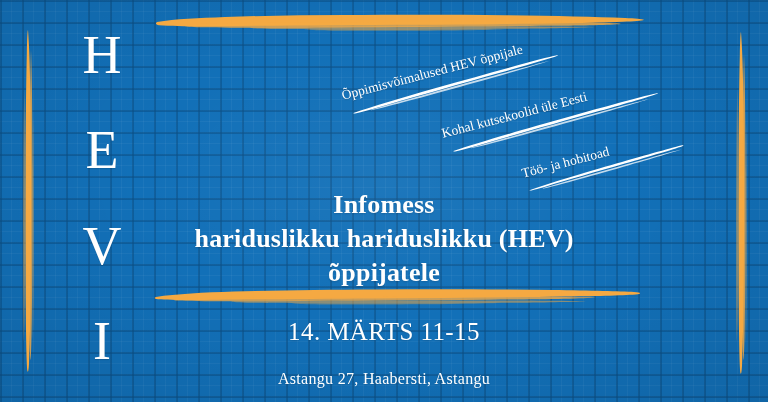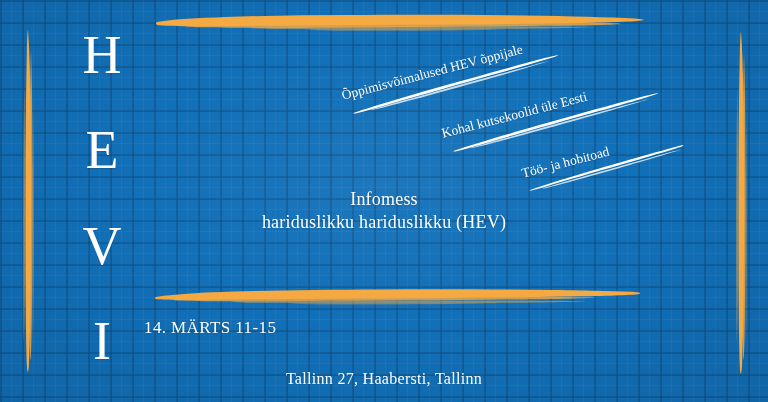--- a/index.html
+++ b/index.html
@@ -116,34 +116,36 @@
   
   .title-block {
     position: absolute;
     left: 144px;
     top: 188px;
     width: 480px;
     text-align: center;
     color: #ffffff;
   }
   .title-line {
-    font-size: 18px;
+    font-size: 26px;
     line-height: 1.30;
     letter-spacing: 0.2px;
     text-shadow: 0 1px 2px rgba(0,0,0,0.14);
+    font-weight: bold;
   }
 
   
   .date-line {
     position: absolute;
     left: 144px;
     top: 318px;
     width: 480px;
-    color: #ffffff;
-    font-size: 17px;
+    text-align: center;
+    color: #ffffff;
+    font-size: 25px;
     letter-spacing: 0.4px;
     text-shadow: 0 1px 2px rgba(0,0,0,0.14);
   }
 
   
   .address-line {
     position: absolute;
     left: 144px;
     top: 370px;
     width: 480px;
@@ -263,19 +265,20 @@
           C8,8.4 2,8.3 1,7.9 Z"></path>
         <path fill="#ffffff" opacity="0.75" d="M16,8.8 C44,8.0 80,7.2 116,6.6 C140,6.2 154,6.0 158,6.2
           C148,7.0 124,7.8 92,8.6 C62,9.3 34,9.7 20,9.6 C14,9.5 13,9.1 16,8.8 Z"></path>
       </svg>
     </div>
   </div>
 
   <div class="title-block">
     <div class="title-line">Infomess</div>
     <div class="title-line">hariduslikku hariduslikku (HEV)</div>
+    <div class="title-line">õppijatele</div>
   </div>
 
   <div class="date-line">14. MÄRTS 11-15</div>
 
-  <div class="address-line">Tallinn 27, Haabersti, Tallinn</div>
+  <div class="address-line">Astangu 27, Haabersti, Astangu</div>
 
 </div>
 
 </body></html>

